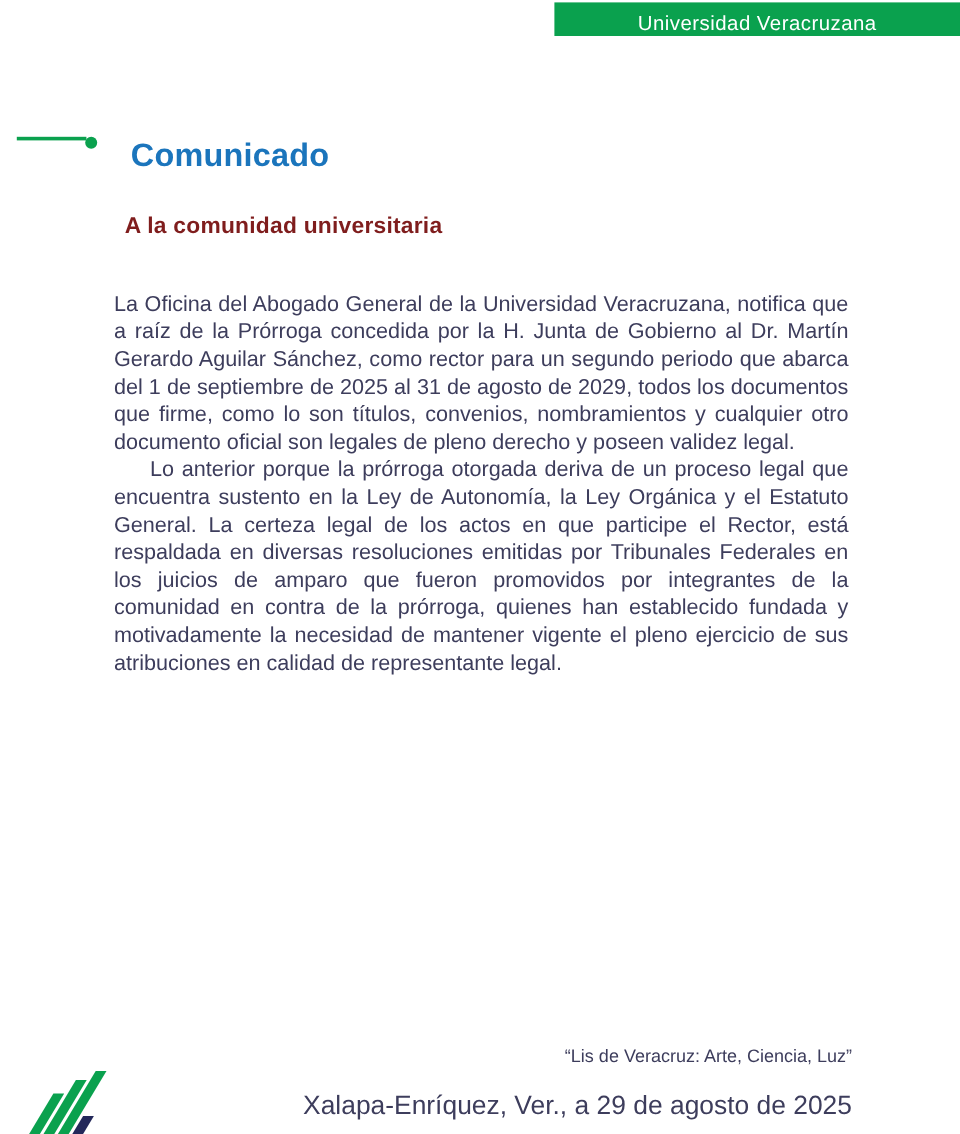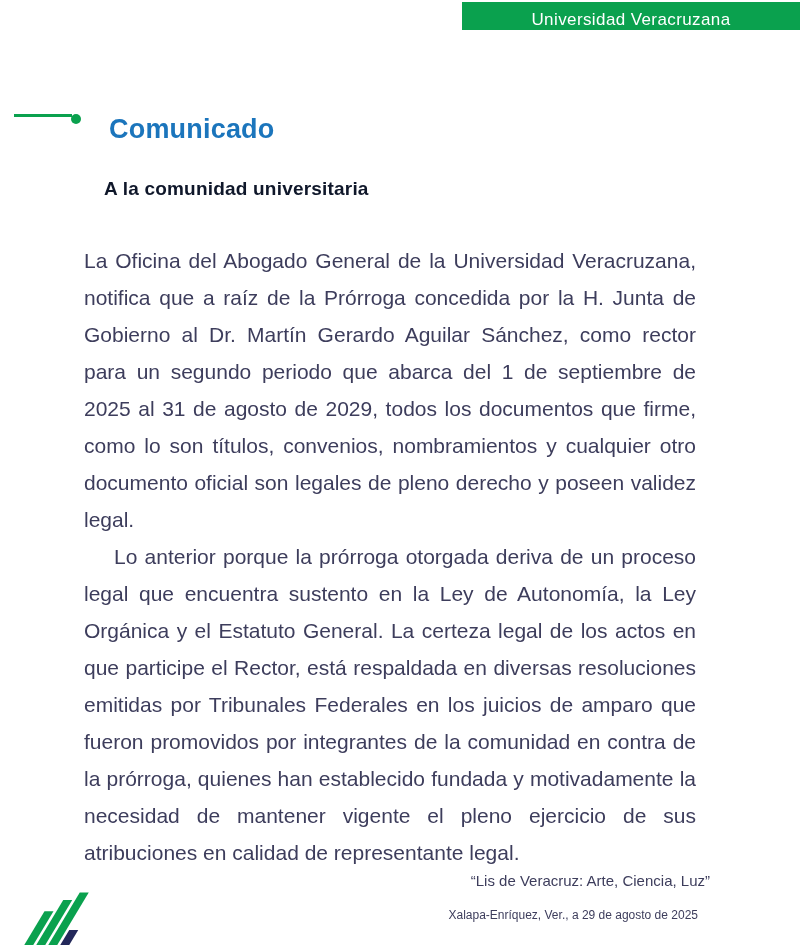--- a/index.html
+++ b/index.html
@@ -68,56 +68,56 @@
     letter-spacing: 0.2px;
   }
 
   .subtitle {
     position: absolute;
     left: 104px;
     top: 178px;
     margin: 0;
     font-size: 19px;
     font-weight: bold;
-    color: #0f172a;
+    color: #7f1d1d;
     letter-spacing: 0.2px;
   }
 
   
   .content {
     position: absolute;
-    left: 84px;
+    left: 95px;
     top: 242px;
     width: 612px;
     color: #3d3d5c;
-    font-size: 21px;
-    line-height: 37px;
+    font-size: 18px;
+    line-height: 23px;
     text-align: justify;
   }
   .content p {
     margin: 0;
   }
   .content p.indent {
     text-indent: 30px;
   }
 
   
   .quote {
     position: absolute;
     right: 90px;
     top: 872px;
     font-size: 15px;
     color: #3d3d5c;
     text-align: right;
   }
   .dateline {
     position: absolute;
-    right: 102px;
+    right: 90px;
     top: 908px;
-    font-size: 12px;
+    font-size: 22px;
     color: #3d3d5c;
     text-align: right;
   }
 
   
   .logo {
     position: absolute;
     left: 18px;
     bottom: 0;
     width: 74px;

